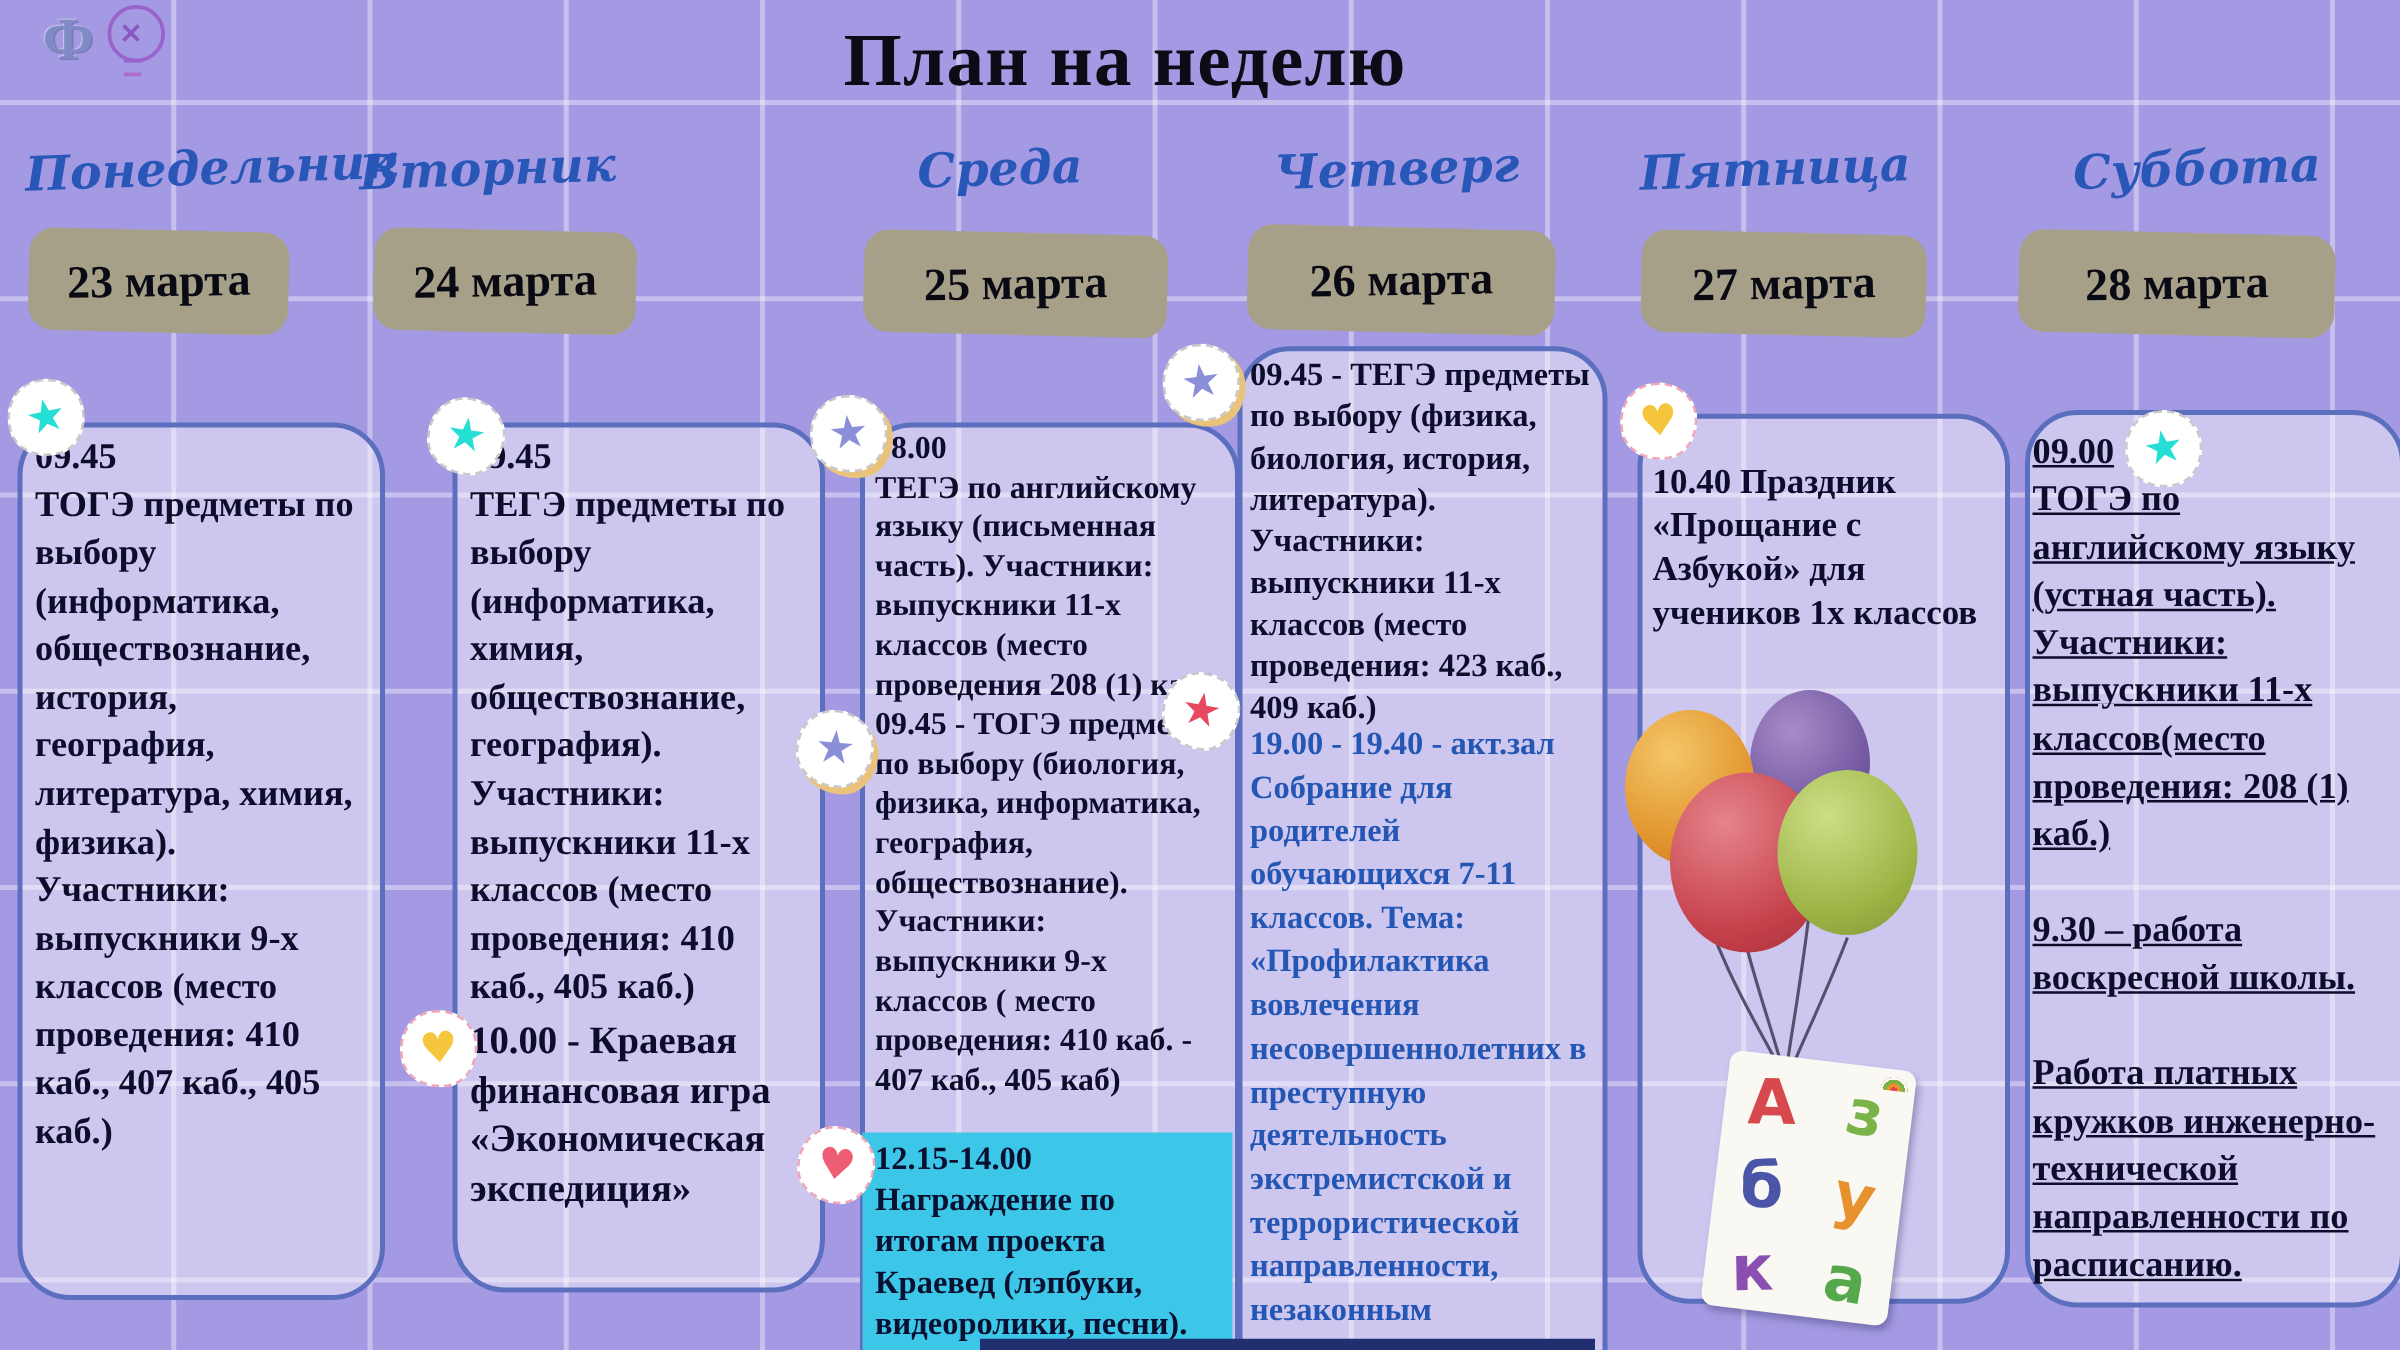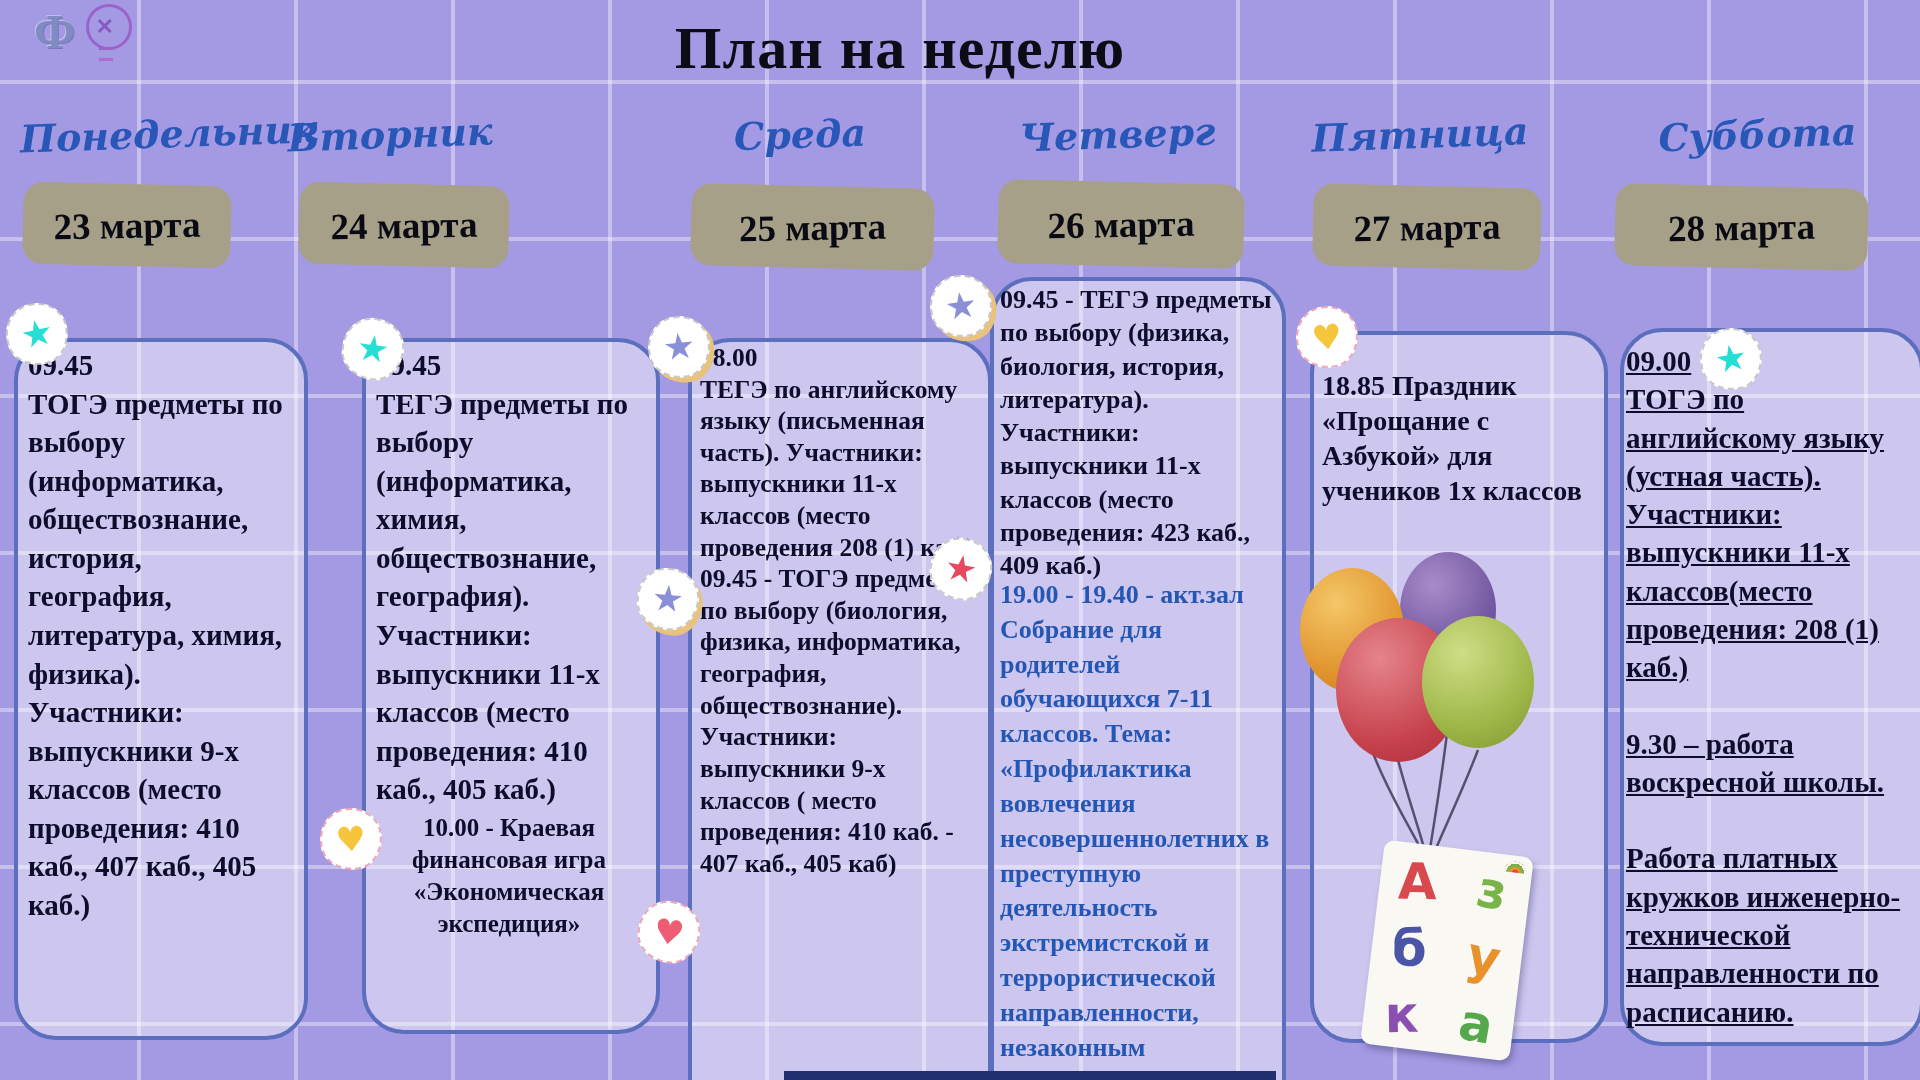--- a/index.html
+++ b/index.html
@@ -73,21 +73,21 @@
   .c4{left:990px; top:277px;width:288px;height:803px;border-bottom-left-radius:0;border-bottom-right-radius:0;}
   .c5{left:1310px;top:331px;width:290px;height:704px;}
   .c6{left:1620px;top:328px;width:296px;height:710px;}
   
   .txt{
     position:absolute;z-index:2;white-space:pre-line;
     font-weight:bold;color:#0d0d2b;
   }
   .t-mon  {left:28px;  top:346px;width:262px;font-size:29px;line-height:1.33;}
   .t-tue1 {left:376px; top:346px;width:266px;font-size:29px;line-height:1.33;}
-  .t-tue2 {left:376px; top:812px;width:266px;font-size:25px;line-height:1.28;text-align:center;}
+  .t-tue2 {left:376px; top:812px;width:266px;font-size:31px;line-height:1.28;}
   .t-wed1 {left:700px; top:342px;width:278px;font-size:25.5px;line-height:1.24;}
   .t-thu1 {left:1000px;top:283px;width:274px;font-size:26px;line-height:1.28;font-family:Liberation Serif, serif;}
   .t-thu2 {left:1000px;top:578px;width:276px;font-size:26px;line-height:1.34;color:#2456b4;}
   .t-fri  {left:1322px;top:368px;width:272px;font-size:28px;line-height:1.25;}
   .t-sat  {left:1626px;top:342px;width:286px;font-size:29px;line-height:1.32;text-decoration:underline;}
   .cyanbox{
     position:absolute;left:690px;top:906px;width:276px;height:166px;z-index:3;
     background:#3cc7e9;padding:4px 10px 4px 10px;white-space:pre-line;
     font-weight:bold;font-size:26px;line-height:1.27;color:#0a1030;
   }
@@ -188,26 +188,28 @@
   <div class="txt t-tue1">09.45
 ТЕГЭ предметы по выбору (информатика, химия, обществознание, география).
 Участники:
 выпускники 11-х классов (место проведения: 410 каб., 405 каб.)</div>
   <div class="txt t-tue2">10.00 - Краевая финансовая игра «Экономическая экспедиция»</div>
   <div class="txt t-wed1">08.00
 ТЕГЭ по английскому языку (письменная часть). Участники: выпускники 11-х классов (место проведения 208 (1) каб.)
 09.45 - ТОГЭ предметы по выбору (биология, физика, информатика, география, обществознание).
 Участники:
 выпускники 9-х классов ( место проведения: 410 каб. - 407 каб., 405 каб)</div>
+  <div class="cyanbox">12.15-14.00
+Награждение по итогам проекта Краевед (лэпбуки, видеоролики, песни).</div>
   <div class="txt t-thu1">09.45 - ТЕГЭ предметы по выбору (физика, биология, история, литература).
 Участники:
 выпускники 11-х классов (место проведения: 423 каб., 409 каб.)</div>
   <div class="txt t-thu2">19.00 - 19.40 - акт.зал
 Собрание для родителей обучающихся 7-11 классов. Тема: «Профилактика вовлечения несовершеннолетних в преступную деятельность экстремистской и террористической направленности, незаконным финансовым операциям»</div>
-  <div class="txt t-fri">18.85  Праздник
+  <div class="txt t-fri">10.40  Праздник
 «Прощание с Азбукой» для учеников 1х классов</div>
   <div class="txt t-sat">09.00
 ТОГЭ по английскому языку (устная часть).
 Участники:
 выпускники 11-х классов(место проведения: 208 (1) каб.)
 
 9.30 – работа воскресной школы.
 
 Работа платных кружков инженерно-технической направленности по расписанию.</div>
 

